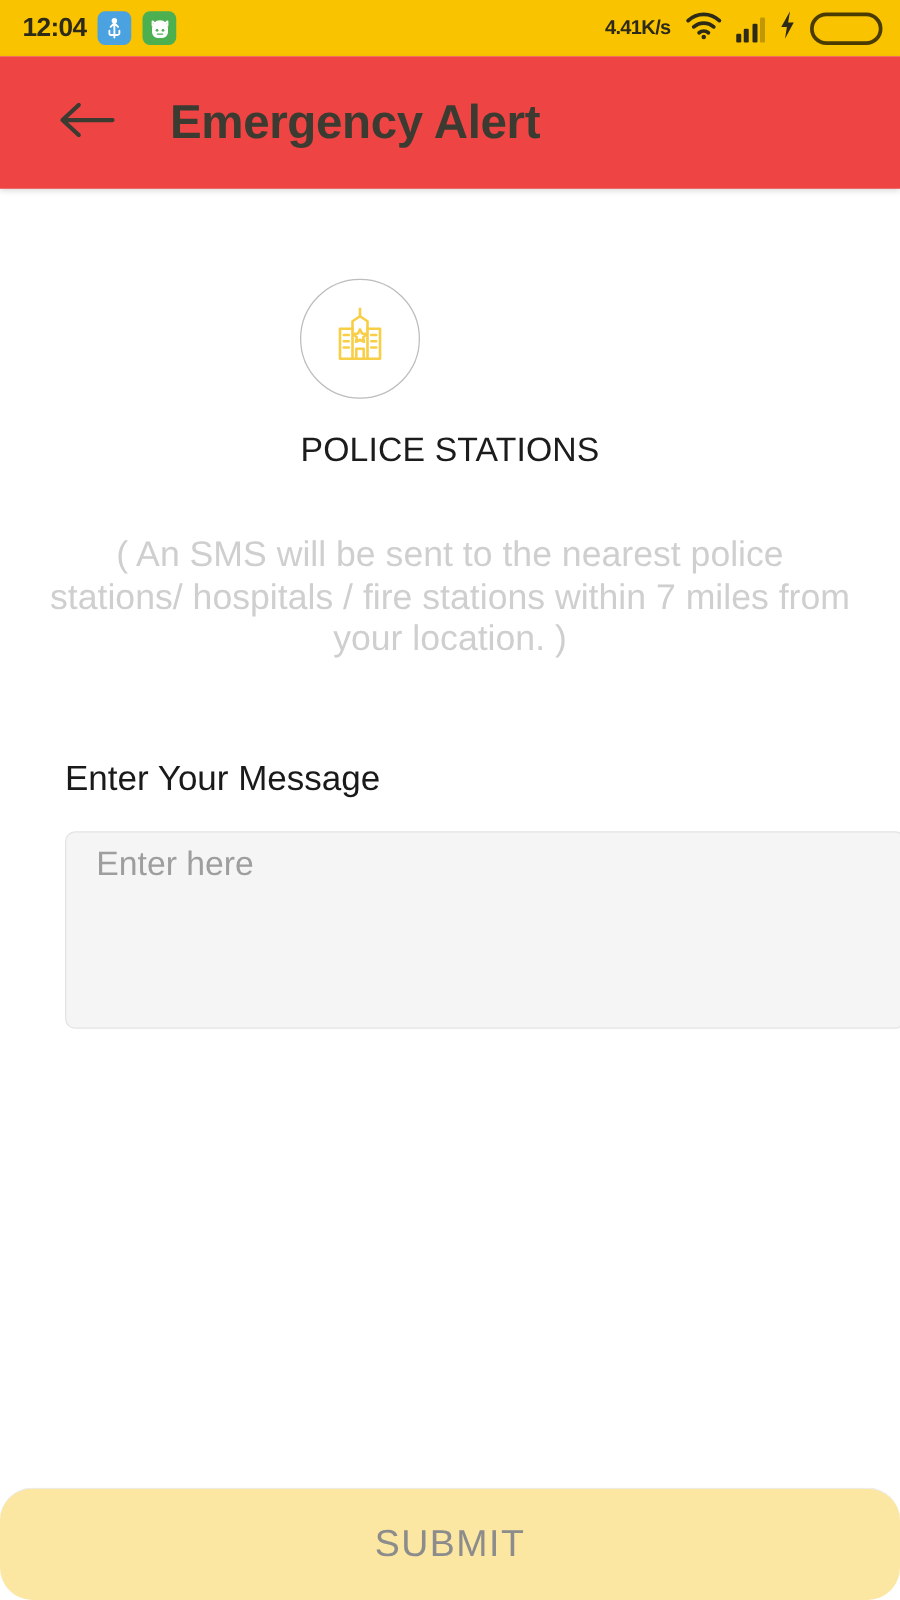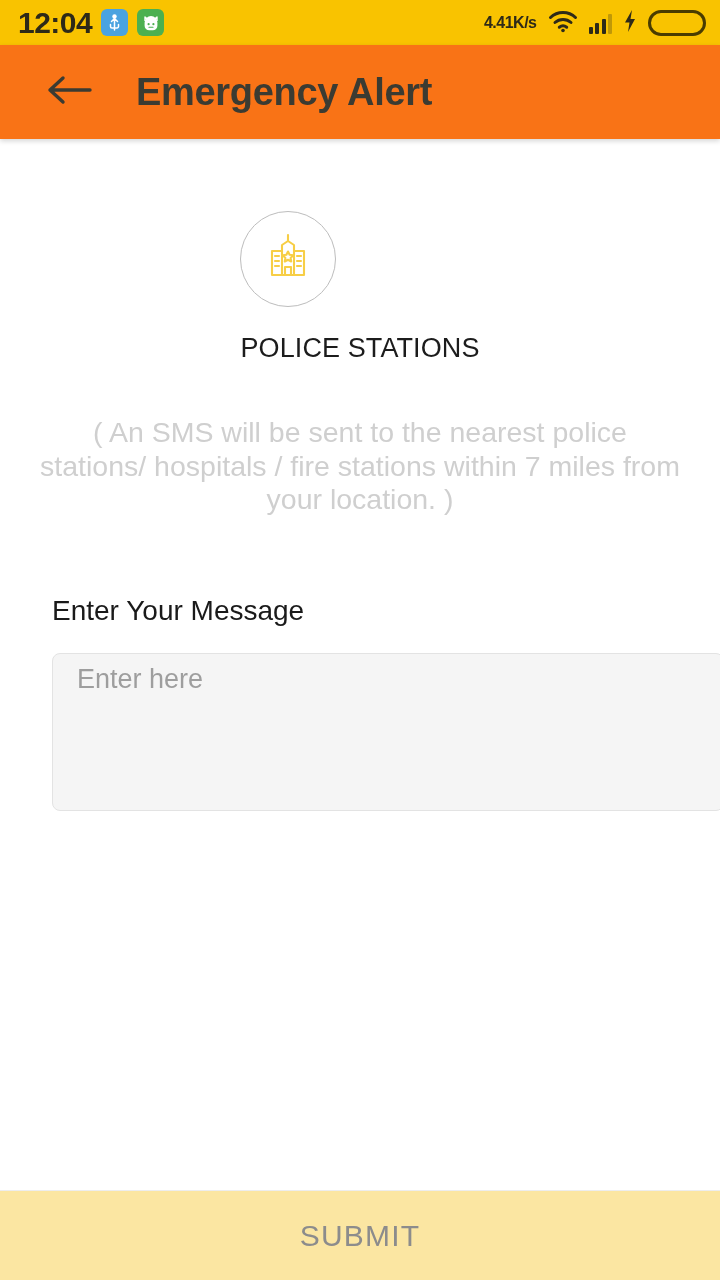--- a/index.html
+++ b/index.html
@@ -24,21 +24,21 @@
     align-items: center;
     padding: 0 14px 0 18px;
     position: relative;
   }
   .status-left {
     display: flex;
     align-items: center;
     gap: 9px;
   }
   .status-clock {
-    font-size: 30px;
+    font-size: 21px;
     font-weight: bold;
     color: #2e2a18;
     letter-spacing: -0.5px;
   }
   .status-chip {
     width: 27px;
     height: 27px;
     border-radius: 6px;
     display: flex;
     align-items: center;
@@ -85,22 +85,22 @@
   }
   .battery .fill {
     height: 100%;
     width: 100%;
     background: #3ec70b;
     border-radius: 9px;
   }
 
   
   .app-bar {
-    height: 94px;
-    background: #f97316;
+    height: 106px;
+    background: #ef4444;
     display: flex;
     align-items: center;
     padding-left: 40px;
     box-shadow: 0 2px 5px rgba(0,0,0,0.17);
     position: relative;
     z-index: 5;
   }
   .back-btn {
     width: 58px;
     height: 58px;
@@ -190,20 +190,21 @@
     left: 0;
     bottom: 0;
     width: 720px;
     height: 90px;
     background: #fbe6a2;
     border-top: 1.5px solid #ededed;
     display: flex;
     align-items: center;
     justify-content: center;
     cursor: pointer;
+    border-radius: 26px;
   }
   .submit-label {
     font-size: 30px;
     color: #8c8c8c;
     letter-spacing: 1.2px;
   }
 </style>
 </head>
 <body>
 

